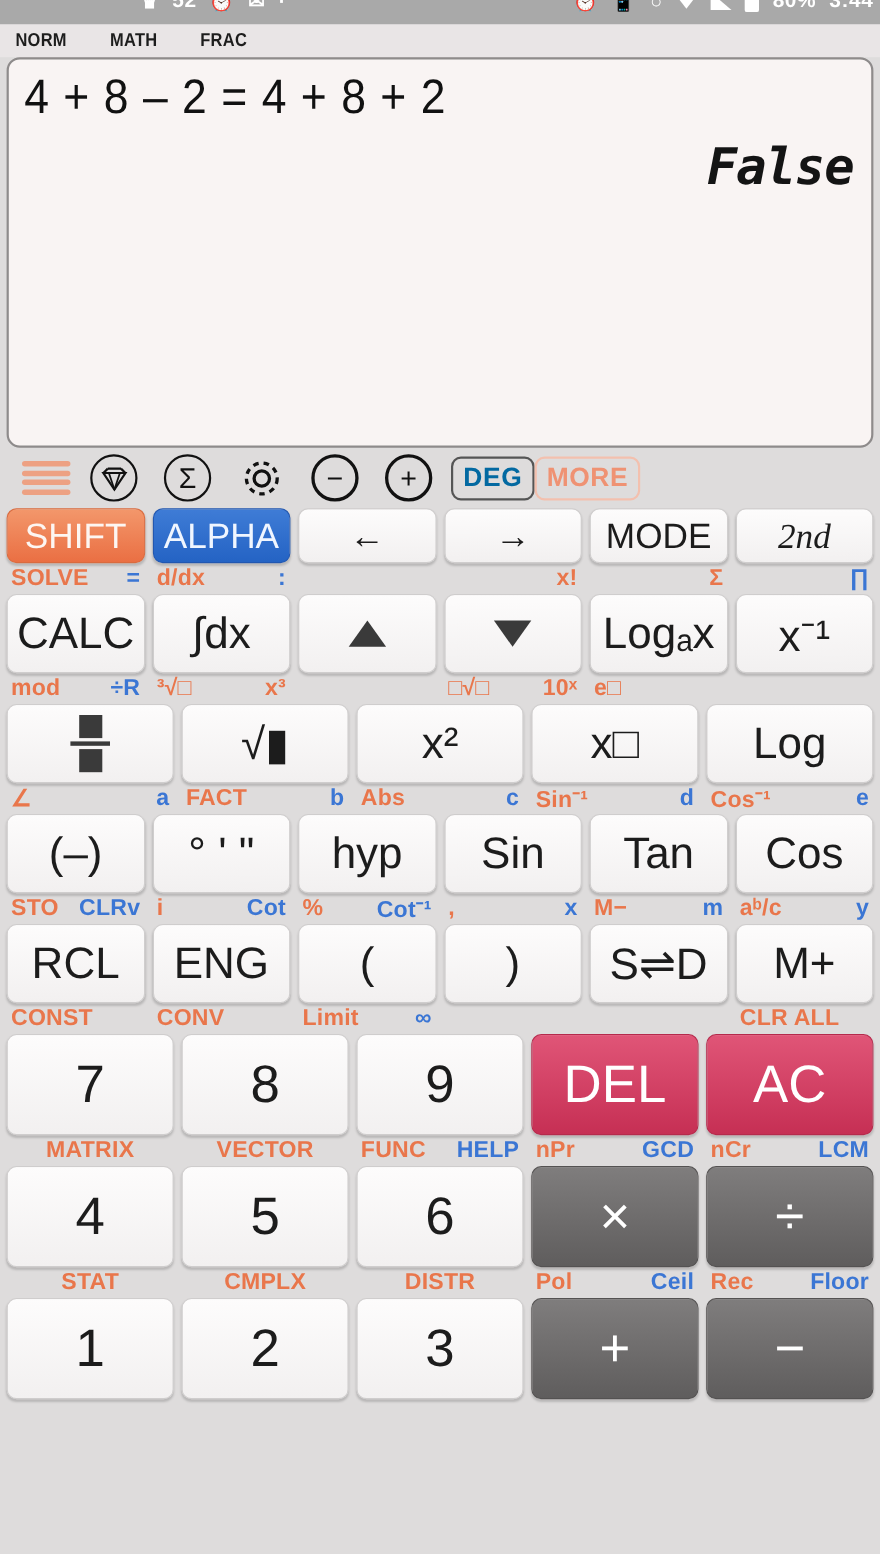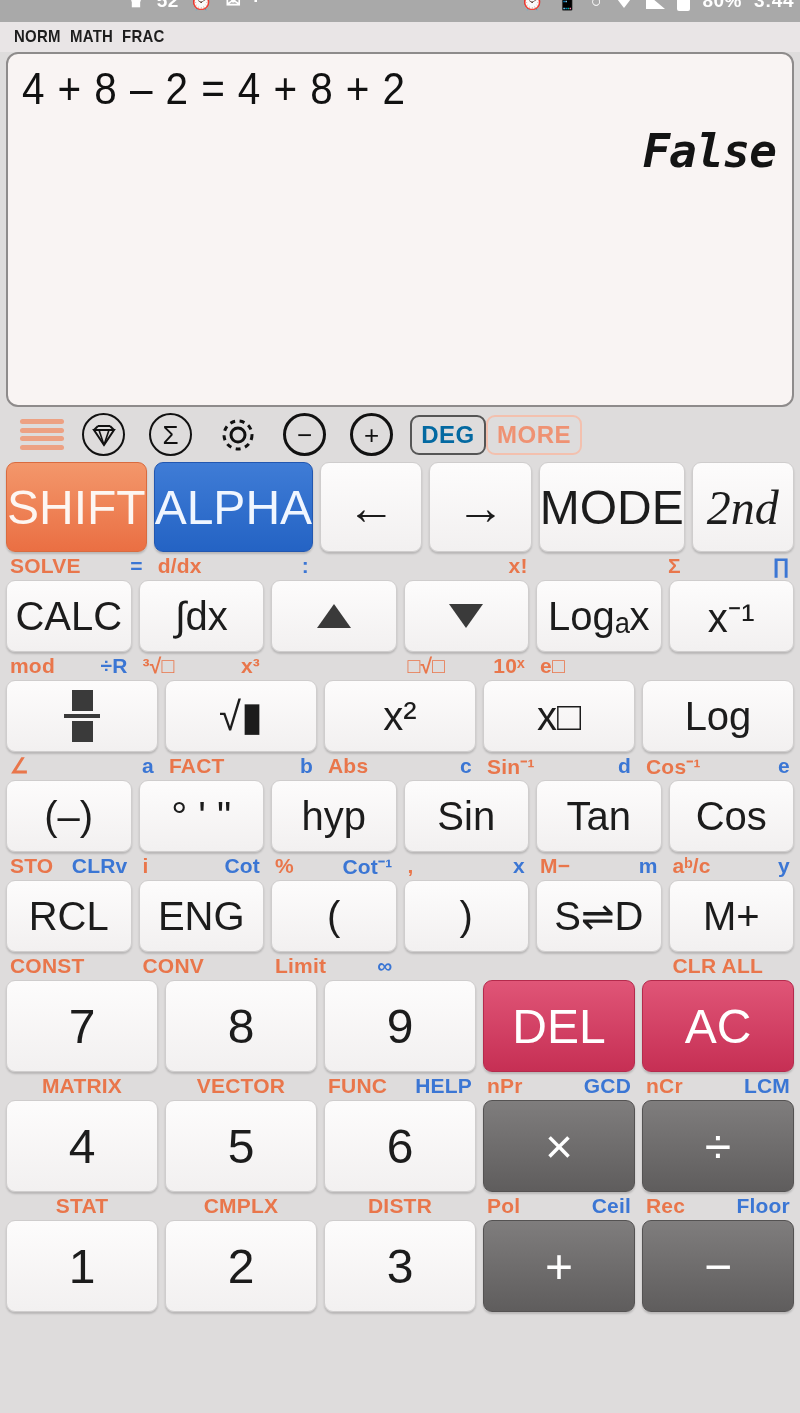--- a/index.html
+++ b/index.html
@@ -23,21 +23,21 @@
   .sb-left { left: 128px; }
   .sb-right { right: 6px; }
   .sb-ico { font-size: 18px; line-height: 1; color: #fff; }
   .sb-bat { width: 13px; height: 19px; background: #fff; border-radius: 2px; display: inline-block; }
   .sb-tri { width: 0; height: 0; border-left: 10px solid transparent; border-right: 10px solid transparent; border-top: 13px solid #fff; display:inline-block; }
   .sb-sig { width: 0; height: 0; border-left: 19px solid #fff; border-top: 16px solid transparent; display:inline-block; }
 
   
   .modebar {
     flex: 0 0 30px; background: #e9e5e6; display: flex; align-items: center;
-    padding-left: 14px; gap: 3px; text-align: center;
+    padding-left: 14px; gap: 33px; text-align: center;
   }
   .modebar span {
     font-family: "Liberation Sans Narrow","Liberation Sans", sans-serif;
     font-size: 17px; font-weight: bold; color: #1d1d1d;
     transform: scaleX(.88); transform-origin: left center; letter-spacing: .3px;
   }
 
   
   .display-wrap { flex: 0 0 355px; padding: 0 6px; }
   .display {
@@ -90,21 +90,21 @@
   .kcell { display: flex; flex-direction: column; }
   .key {
     width: 100%; border-radius: 9px;
     display: flex; align-items: center; justify-content: center;
     font-family: "Liberation Sans Narrow","Liberation Sans", sans-serif;
     color: #1c1c1c; position: relative;
     border: 1px solid #cfcdcd;
     background: linear-gradient(#fdfcfc, #f2f0f0);
     box-shadow: 0 2px 2px rgba(0,0,0,.17);
   }
-  .r1 .key { height: 90px; font-size: 48px; }
+  .r1 .key { height: 50px; font-size: 32px; }
   .rmid .key { height: 72px; font-size: 40px; }
   .rnum .key { height: 92px; font-size: 48px; }
 
   .key.shift { background: linear-gradient(#f3976b, #ea6f43); border-color: #d9六; border-color:#d96b3f; color: #fdf6f2; }
   .key.alpha { background: linear-gradient(#3f7cd6, #2463c4); border-color: #2257b0; color: #f0f6ff; }
   .key.crimson { background: linear-gradient(#e05577, #c62f54); border-color: #b52a4c; color: #fff; }
   .key.dark { background: linear-gradient(#7f7d7d, #5f5d5d); border-color: #545252; color: #fff; }
 
   .sublab {
     height: 28px; display: flex; align-items: center; justify-content: space-between;

